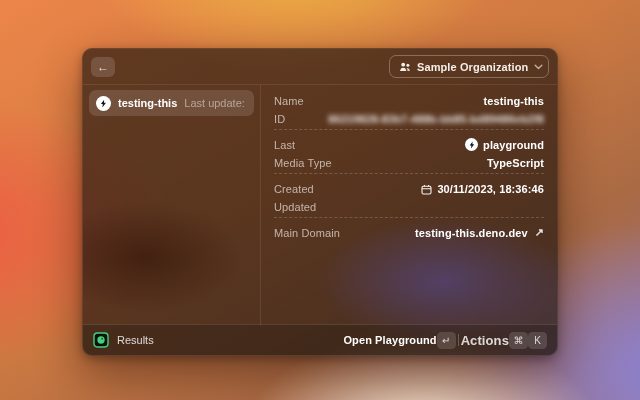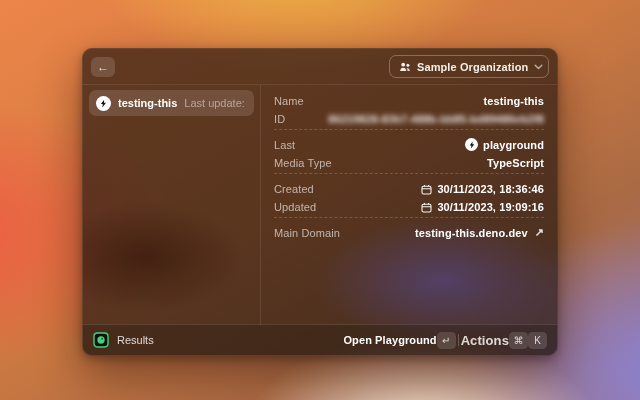--- a/index.html
+++ b/index.html
@@ -176,31 +176,20 @@
               <line x1="3.4" y1="1" x2="3.4" y2="2.4"></line>
               <line x1="7.6" y1="1" x2="7.6" y2="2.4"></line>
             </svg>
           </span>
           <span>30/11/2023, 18:36:46</span>
         </span>
       </div>
 
       <div class="row">
         <span class="row-label">Updated</span>
-        <span class="row-value">
-          <span class="cal">
-            <svg width="11" height="11" viewBox="0 0 11 11" fill="none" stroke="rgba(255,255,255,0.95)" stroke-width="1.1">
-              <rect x="1" y="2.2" width="9" height="7.8" rx="1.5"></rect>
-              <line x1="1" y1="4.8" x2="10" y2="4.8"></line>
-              <line x1="3.4" y1="1" x2="3.4" y2="2.4"></line>
-              <line x1="7.6" y1="1" x2="7.6" y2="2.4"></line>
-            </svg>
-          </span>
-          <span>30/11/2023, 19:09:16</span>
-        </span>
       </div>
 
       <hr class="sep">
 
       <div class="row">
         <span class="row-label">Main Domain</span>
         <span class="row-value">
           <span>testing-this.deno.dev</span>
           <span class="ext-arrow">↗</span>
         </span>

